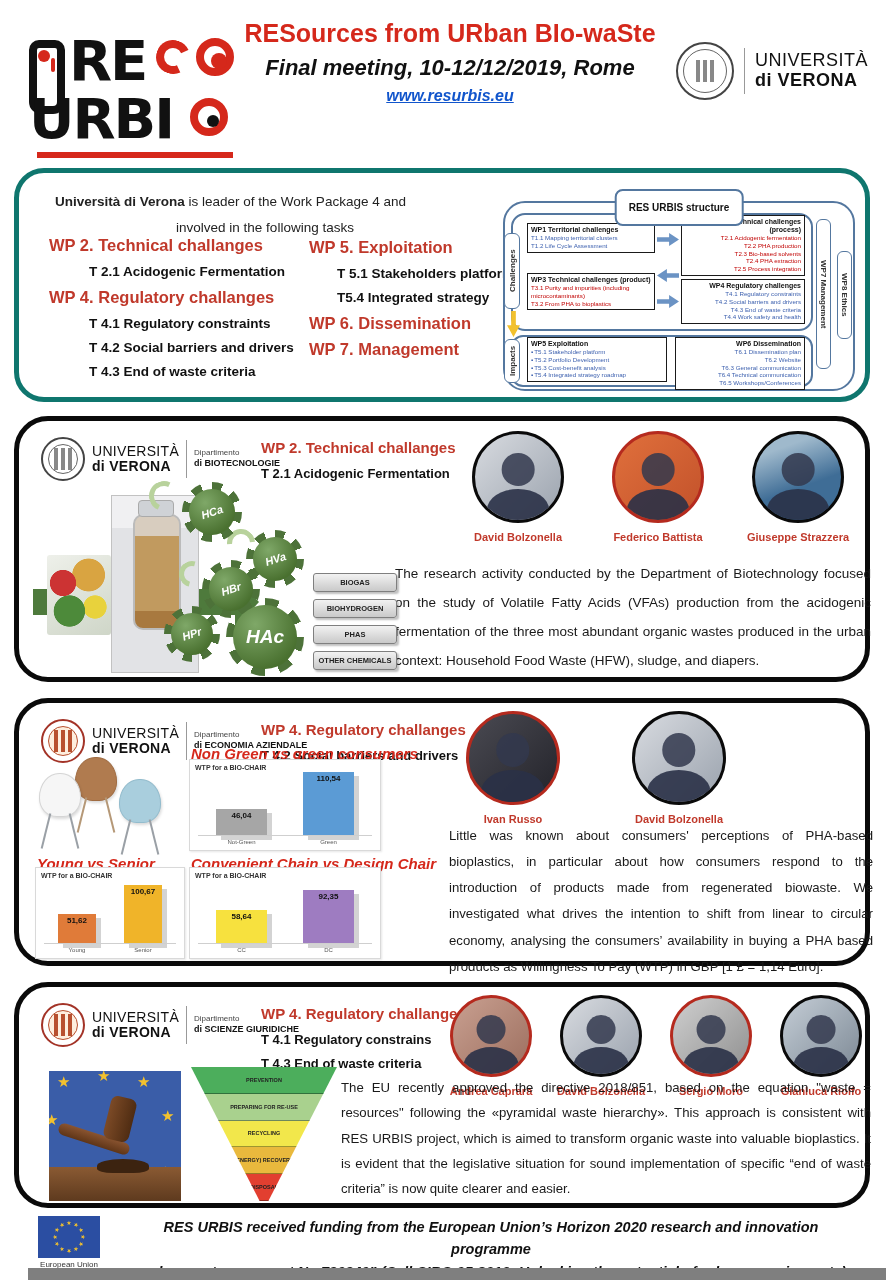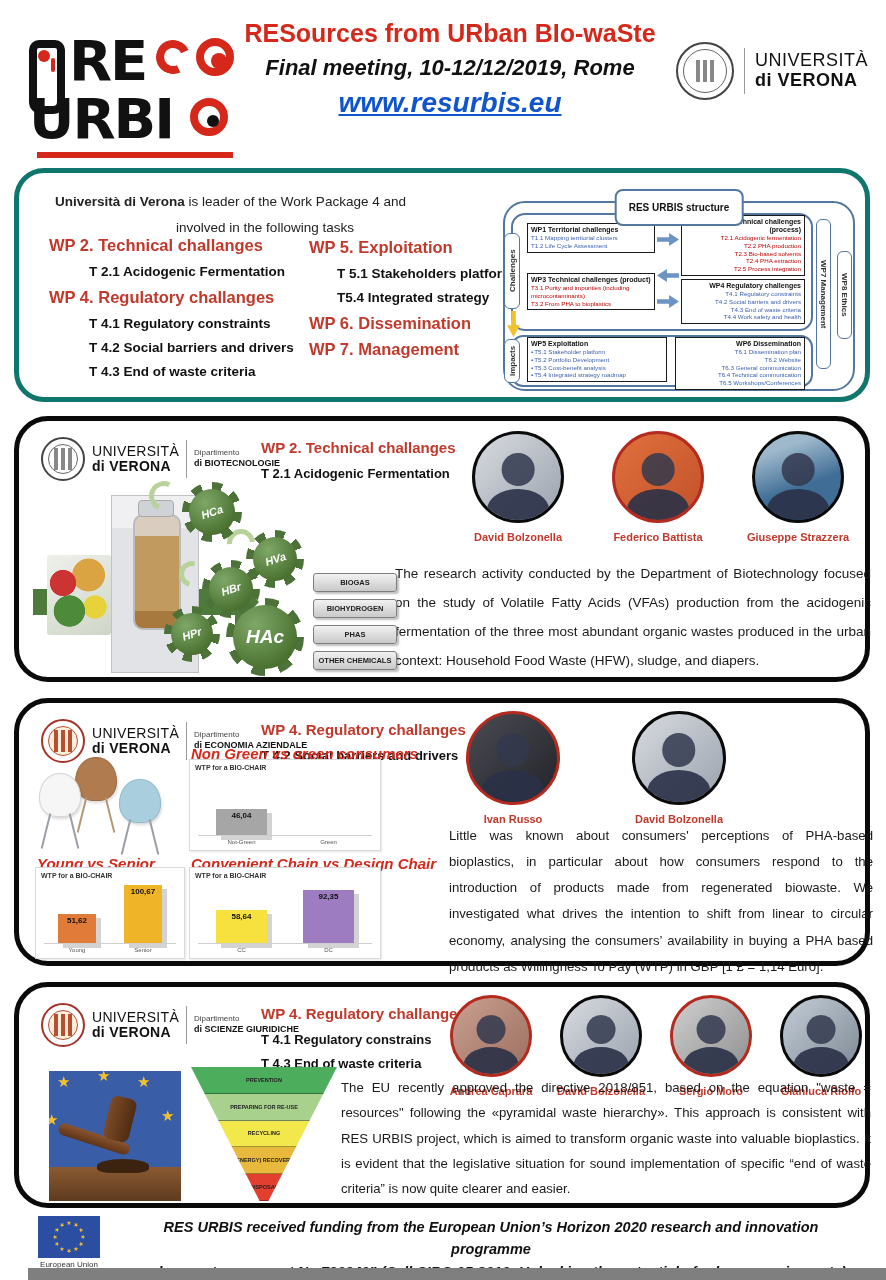--- a/index.html
+++ b/index.html
@@ -18,21 +18,21 @@
   .swirl-c { right:44px; top:6px; width:34px; height:34px; border-right-color:transparent; transform:rotate(20deg); }
   .swirl-8 { right:0; top:4px; width:38px; height:38px; }
   .swirl-8::after { content:''; position:absolute; left:7px; top:7px; width:16px; height:16px; border-radius:50%; background:#d5281b; }
   .swirl-s2 { right:6px; top:64px; width:38px; height:38px; }
   .swirl-s2::after { content:''; position:absolute; left:9px; top:9px; width:12px; height:12px; border-radius:50%; background:#111; }
   .logo-underline { position:absolute; left:8px; bottom:-2px; width:196px; height:6px; background:#d5281b; }
 
   .head-center { position:absolute; left:240px; width:420px; top:4px; text-align:center; }
   .head-title { color:#d5281b; font-weight:700; font-size:25px; line-height:1.25; }
   .head-sub { color:#111; font-weight:700; font-style:italic; font-size:22px; margin-top:6px; }
-  .head-link { display:inline-block; color:#1155cc; font-weight:700; font-style:italic; font-size:28px; text-decoration:underline; margin-top:6px; }
+  .head-link { display:inline-block; color:#1155cc; font-weight:700; font-style:italic; font-size:16px; text-decoration:underline; margin-top:6px; }
 
   .head-univr { position:absolute; right:18px; top:28px; display:flex; align-items:center; gap:10px; }
   .seal { width:58px; height:58px; border:2px solid #444; border-radius:50%; position:relative; background:#fff; }
   .seal::before { content:''; position:absolute; inset:5px; border:1px solid #666; border-radius:50%; }
   .seal::after { content:''; position:absolute; left:50%; top:50%; width:18px; height:22px; transform:translate(-50%,-50%);
     background:linear-gradient(#888 0 0) left/4px 100% no-repeat, linear-gradient(#888 0 0) center/4px 100% no-repeat, linear-gradient(#888 0 0) right/4px 100% no-repeat; }
   .seal.red { border-color:#a33327; }
   .seal.red::before { border-color:#b8502f; background:#fdeede; }
   .seal.red::after { background:linear-gradient(#b8502f 0 0) left/4px 100% no-repeat, linear-gradient(#b8502f 0 0) center/4px 100% no-repeat, linear-gradient(#b8502f 0 0) right/4px 100% no-repeat; }
   .univr-divider { width:1px; height:46px; background:#999; }
@@ -480,20 +480,25 @@
       <div class="plot">
           <div class="barwrap">
             <div class="barzone">
               <div class="bar" style="height: 38.3667%; background: rgb(166, 166, 166);">
                 <div class="barlabel">46,04</div>
               </div>
             </div>
             <div class="barcap">Not-Green</div>
           </div>
           <div class="barwrap">
+            <div class="barzone">
+              <div class="bar" style="height: 92.1167%; background: rgb(91, 155, 213);">
+                <div class="barlabel">110,54</div>
+              </div>
+            </div>
             <div class="barcap">Green</div>
           </div>
         </div>
     </div>
     <div class="chart-title ct2">Young vs Senior</div>
     <div class="chartcard cc2">
       <div class="chart-inner-title">WTP for a BIO-CHAIR</div>
       <div class="plot">
           <div class="barwrap">
             <div class="barzone">

